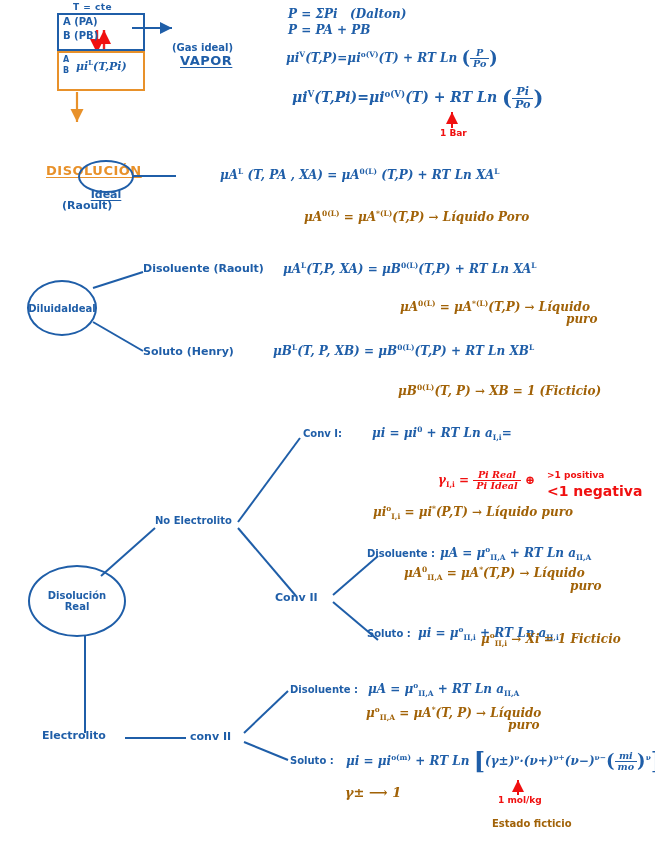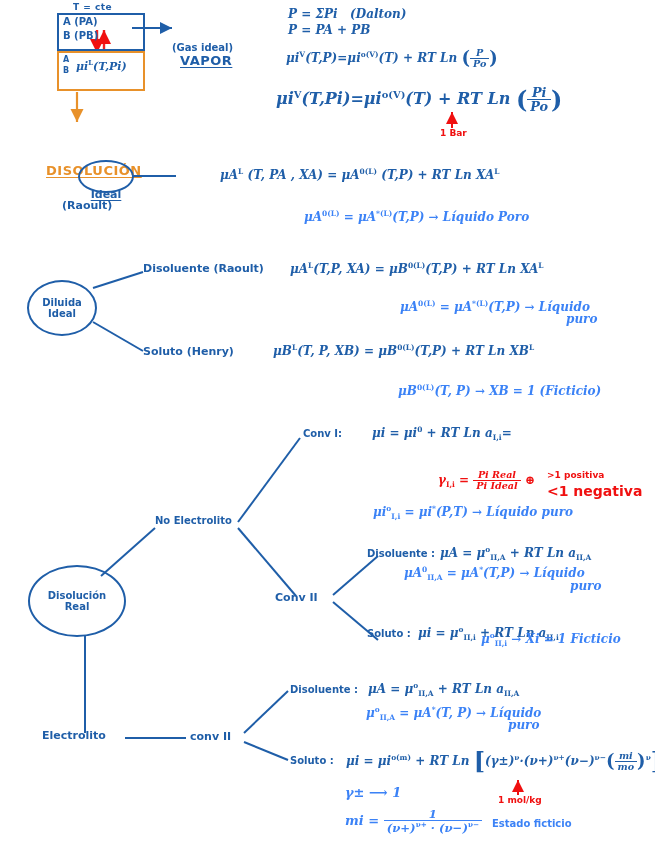--- a/index.html
+++ b/index.html
@@ -4,21 +4,21 @@
 <style>
   html,body{margin:0;padding:0;background:#ffffff;}
   body{
     font-family:"DejaVu Sans", sans-serif;
     width:655px;height:848px;position:relative;overflow:hidden;
     -webkit-font-smoothing:antialiased;
   }
   #canvas{position:absolute;left:0;top:0;width:655px;height:708px;}
   .n{position:absolute;white-space:nowrap;line-height:1.15;}
   .blue{color:#1f5ea8;}
-  .green{color:#3b82f6;}
+  .green{color:#a16207;}
   .red{color:#f01010;}
   .orange{color:#e8912a;}
   .hand{font-family:"DejaVu Sans", sans-serif;font-weight:700;}
   .eq{font-family:"DejaVu Serif", serif;font-style:italic;font-weight:600;}
   .ul{text-decoration:underline;text-underline-offset:2px;margin-top:36px;}
   sup{font-size:0.62em;vertical-align:super;font-style:normal;}
   sub{font-size:0.62em;vertical-align:sub;font-style:normal;}
   .frac{display:inline-block;text-align:center;vertical-align:middle;font-size:0.80em;line-height:1.05;}
   .frac .num{display:block;border-bottom:1.6px solid currentColor;padding:0 3px;}
   .frac .den{display:block;padding:0 3px;}
@@ -104,21 +104,21 @@
     &nbsp;&nbsp;<span>(Dalton)</span>
   </div>
   <div class="n eq blue" style="left:288px;top:24px;font-size:12px;">P = PA + PB</div>
 
   <div class="n eq blue" style="left:286px;top:48px;font-size:12px;">
     <span>μi</span><sup>V</sup><span>(T,P)</span><span>=</span><span>μi</span><sup>o(V)</sup><span>(T)</span>
     <span>+ RT Ln</span>
     <span class="paren">(</span><span class="frac"><span class="num">P</span><span class="den">Po</span></span><span class="paren">)</span>
   </div>
 
-  <div class="n eq blue" style="left:276px;top:86px;font-size:16px;">
+  <div class="n eq blue" style="left:292px;top:86px;font-size:14px;">
     <span>μi</span><sup>V</sup><span>(T,Pi)</span><span>=</span><span>μi</span><sup>o(V)</sup><span>(T)</span>
     <span>+ RT Ln</span>
     <span class="paren">(</span><span class="frac"><span class="num">Pi</span><span class="den">Po</span></span><span class="paren">)</span>
   </div>
 
   <div class="n hand red" style="left:440px;top:128px;font-size:9px;">1 Bar</div>
 
   <div class="ellipse hand blue" style="left:78px;top:160px;width:56px;height:33px;font-size:11px;">
     <span class="ul">Ideal</span>
   </div>
@@ -134,27 +134,27 @@
   </div>
 
   <div class="n eq green" style="left:304px;top:210px;font-size:12px;">
     <span>μA</span><sup>0(L)</sup>
     <span>=</span>
     <span>μA</span><sup>*(L)</sup><span>(T,P)</span>
     <span>→</span>
     <span>Líquido Poro</span>
   </div>
 
-  <div class="ellipse hand blue" style="left:27px;top:280px;width:70px;height:56px;font-size:10px;flex-direction:column;">
+  <div class="ellipse hand blue" style="left:27px;top:280px;width:70px;height:56px;font-size:10px;flex-direction:row;">
     <span>Diluida</span>
     <span>Ideal</span>
   </div>
 
   <div class="n hand blue" style="left:143px;top:263px;font-size:11px;">Disoluente  (Raoult)</div>
-  <div class="n eq blue" style="left:290px;top:262px;font-size:12px;">
+  <div class="n eq blue" style="left:283px;top:262px;font-size:12px;">
     <span>μA</span><sup>L</sup><span>(T,P, XA)</span>
     <span>=</span>
     <span>μB</span><sup>0(L)</sup><span>(T,P)</span>
     <span>+ RT Ln XA</span><sup>L</sup>
   </div>
 
   <div class="n eq green" style="left:400px;top:300px;font-size:12px;">
     <span>μA</span><sup>0(L)</sup>
     <span>=</span>
     <span>μA</span><sup>*(L)</sup><span>(T,P)</span>
@@ -271,23 +271,15 @@
   </div>
 
   <div class="n hand red" style="left:498px;top:795px;font-size:9px;">1 mol/kg</div>
 
   <div class="n eq green" style="left:345px;top:786px;font-size:13px;">
     <span>γ±</span>
     <span>⟶</span>
     <span>1</span>
   </div>
 
-  <div class="n eq green" style="left:345px;top:808px;font-size:13px;">
-    <span>mi</span>
-    <span>=</span>
-    <span class="frac" style="font-size:0.9em;">
-      <span class="num">1</span>
-      <span class="den"><span>(ν+)</span><sup>ν+</sup><span> · </span><span>(ν−)</span><sup>ν−</sup></span>
-    </span>
-  </div>
   <div class="n hand green" style="left:492px;top:818px;font-size:10px;">Estado ficticio</div>
 
 </div>
 
 </body></html>

